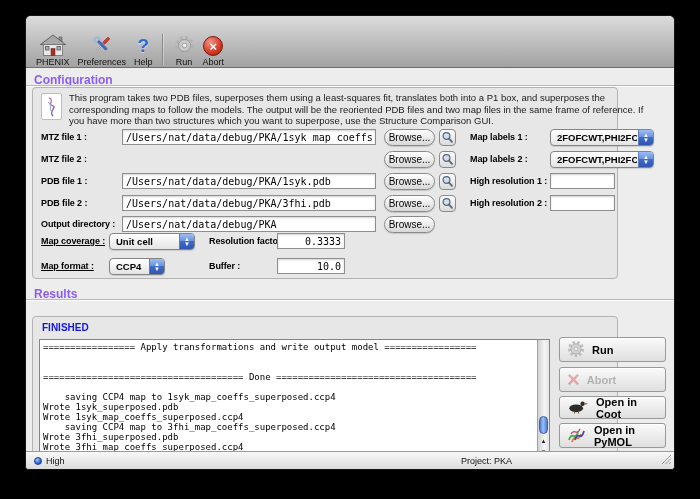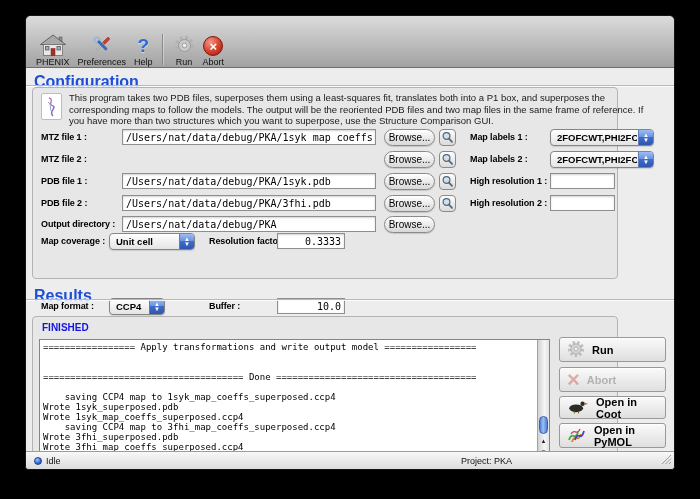--- a/index.html
+++ b/index.html
@@ -27,21 +27,21 @@
   .ticon { height:23px; display:flex; align-items:flex-end; justify-content:center; }
   .tlabel { font-size:9px; color:#111; margin-top:1px; white-space:nowrap; }
   .tsep { width:1px; height:31px; background:#898989; margin:2px 7px 0 5px; box-shadow:1px 0 0 rgba(255,255,255,.35); }
   .abort-circ { width:20px; height:20px; border-radius:50%; border:1px solid #7d150c;
     background:radial-gradient(circle at 35% 28%, #f29687, #d63f2a 55%, #9a1d10);
     color:#fff; font-weight:bold; font-size:13px; line-height:19px; text-align:center; }
   .help-q { font-size:19px; font-weight:bold; color:#2d6bd4; text-shadow:0 1px 1px rgba(255,255,255,.6); line-height:21px; }
 
   
   .content { position:absolute; left:0; top:52px; right:0; bottom:18px; background:#ededed; }
-  .sect-head { position:absolute; left:8px; font-size:16px; font-weight:bold; color:#1d4ed8; }
+  .sect-head { position:absolute; left:8px; font-size:12px; font-weight:bold; color:#8b5cf6; }
   .hr { position:absolute; left:0; right:0; height:1px; background:#b9b9b9; box-shadow:0 1px 0 rgba(255,255,255,.8); }
   .groupbox { position:absolute; left:6px; width:586px; background:#e7e7e7; border:1px solid #b3b3b3; border-radius:4px; }
 
   .cfg-head { top:5px; }
   .cfg-hr { top:17px; }
   .cfg-box { top:19px; height:192px; }
 
   .desc-icon { position:absolute; left:8px; top:5px; width:21px; height:27px; background:#fff;
     border:1px solid #bdbdbd; border-radius:2px; display:flex; align-items:center; justify-content:center; }
   .desc { position:absolute; left:36px; top:4px; width:580px; font-size:9.5px; line-height:11.5px; color:#1a1a1a; }
@@ -65,22 +65,22 @@
     background:linear-gradient(#9dbdf2 0%, #6a93e2 45%, #3f6ccc 50%, #3055ae 100%);
     display:flex; flex-direction:column; align-items:center; justify-content:center; color:#fff; }
   .arr { font-size:6px; line-height:5px; }
 
   
   .r1 { top:41px; } .r2 { top:63px; } .r3 { top:85px; } .r4 { top:107px; } .r5 { top:128px; }
   .lab-l { left:8px; } .in-l { left:89px; width:254px; } .br-l { left:351px; } .mg-l { left:406px; }
   .lab-r { left:437px; } .ctl-r { left:517px; }
   .pop-r { width:104px; } .in-r { width:65px; }
 
-  .opt1 { top:145px; } .opt2 { top:170px;margin-top:40px; }
-  .lab-o1 { left:8px; } .pop-o { left:76px; } .lab-o2 { left:176px; } .in-o { left:244px; width:68px;text-align:right; }
+  .opt1 { top:145px; } .opt2 { top:170px; }
+  .lab-o1 { left:8px;text-decoration:underline; } .pop-o { left:76px; } .lab-o2 { left:176px; } .in-o { left:244px; width:68px;text-align:right; }
 
   .res-head { top:219px; }
   .res-hr { top:231px; }
   .res-box { top:233px; height:150px;margin-top:15px; }
 
   .finished { position:absolute; left:9px; top:5px; font-size:10px; font-weight:bold; color:#1414e0; }
   .console { position:absolute; left:6px; top:22px; width:511px; height:121px; background:#fff;
     border:1px solid #858585; overflow:hidden; }
   .console-text { position:absolute; left:3px; top:2px; white-space:pre;
     font-family:"DejaVu Sans Mono",monospace; font-size:9px; line-height:10px; color:#000; }
@@ -339,21 +339,21 @@
             <path d="M4 8 C7 2,10 10,13 3" stroke="#c83a6a" stroke-width="1.3" fill="none"></path>
           </svg>
         </span>
         <span>Open in PyMOL</span>
       </div>
     </div>
   </div>
 
   <div class="statusbar">
     <span class="sdot"></span>
-    <span class="stext">Idle</span>
+    <span class="stext">High</span>
     <span class="sproj">Project: PKA</span>
     <span class="grip">
       <svg width="11" height="11" viewBox="0 0 11 11">
         <line x1="10" y1="1" x2="1" y2="10" stroke="#9a9a9a" stroke-width="1"></line>
         <line x1="10" y1="4.5" x2="4.5" y2="10" stroke="#9a9a9a" stroke-width="1"></line>
         <line x1="10" y1="8" x2="8" y2="10" stroke="#9a9a9a" stroke-width="1"></line>
       </svg>
     </span>
   </div>
 </div>

